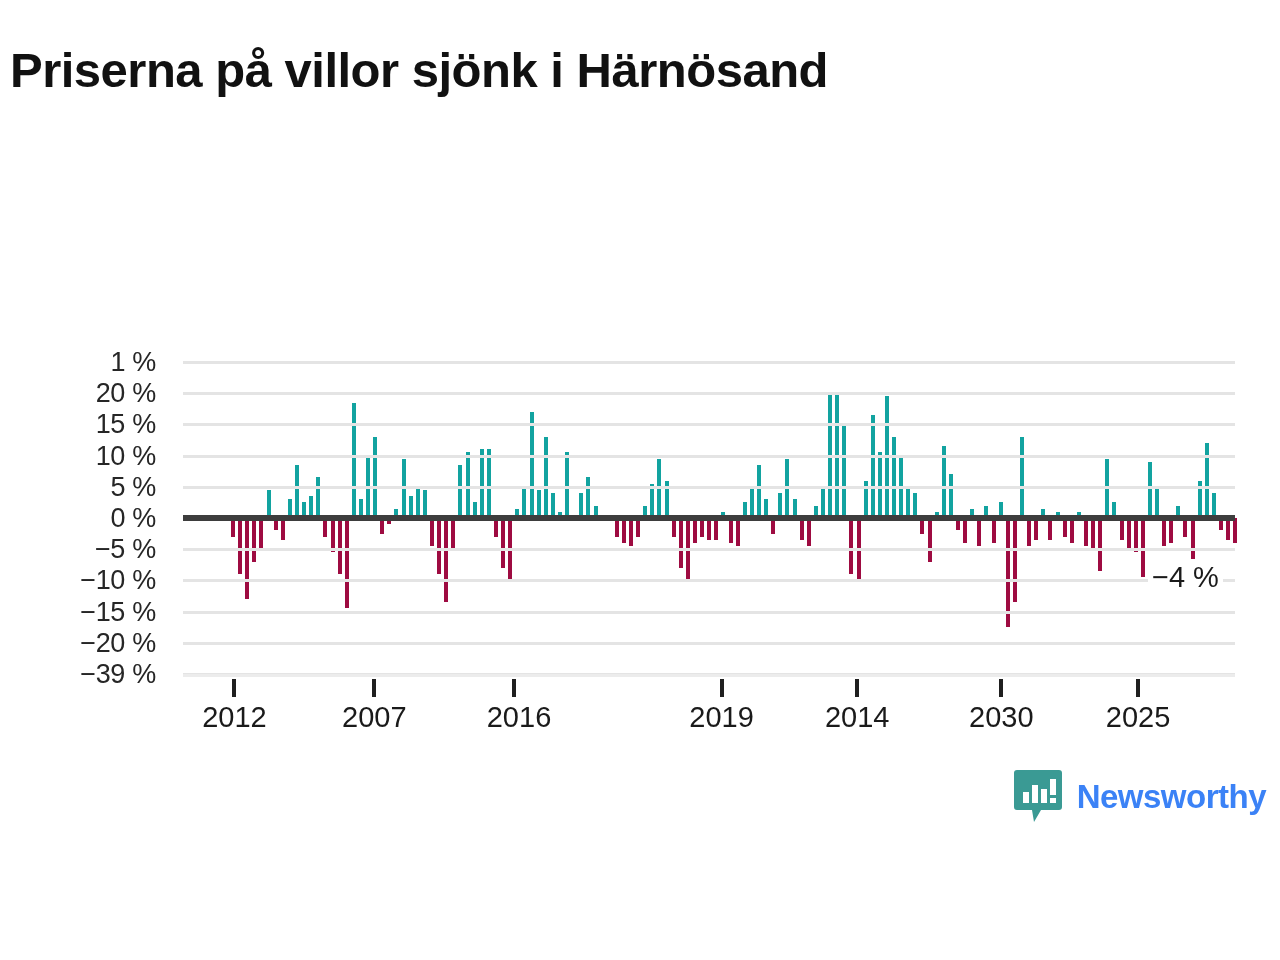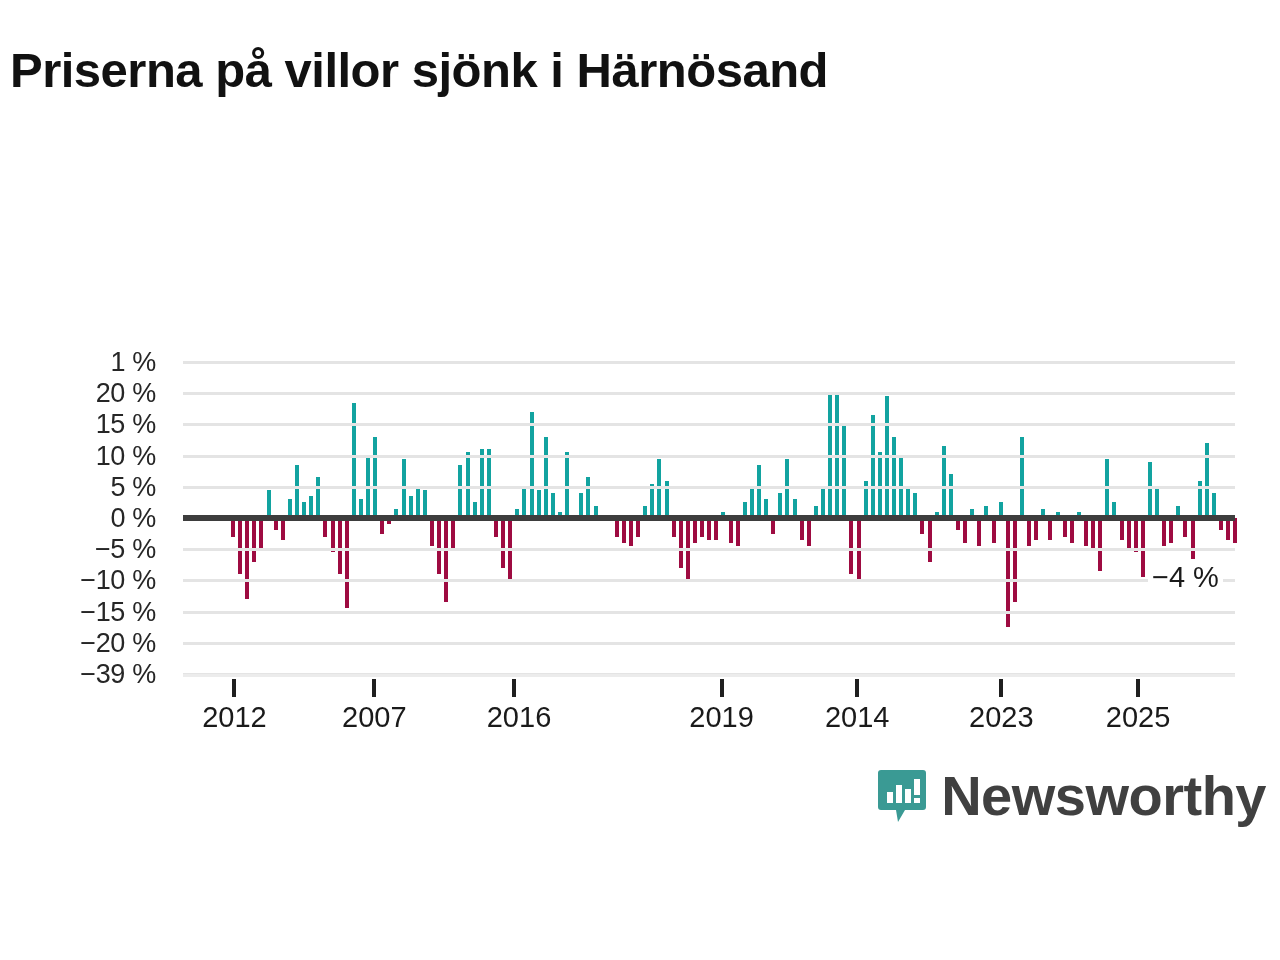--- a/index.html
+++ b/index.html
@@ -90,21 +90,21 @@
 
   
   .logo{
     position:absolute;right:14px;bottom:32px;
     display:flex;align-items:center;gap:14px;
   }
   .logo-mark{
     position:relative;width:50px;height:56px;
   }
   .logo-text{
-    font-size:56px;font-weight:bold;color:#404040;
+    font-size:33px;font-weight:bold;color:#3b82f6;
     letter-spacing:-0.5px;line-height:1;
   }
 </style>
 </head>
 <body>
 
 <div class="page">
 
   <div class="title">Priserna på villor sjönk i Härnösand</div>
 
@@ -288,21 +288,21 @@
         <div class="xtlabel" style="left: 51.444px;">2012</div>
         <div class="xtick" style="left: 189.36px;"></div>
         <div class="xtlabel" style="left: 191.36px;">2007</div>
         <div class="xtick" style="left: 329.276px;"></div>
         <div class="xtlabel" style="left: 336px;">2016</div>
         <div class="xtick" style="left: 536.52px;"></div>
         <div class="xtlabel" style="left: 538.52px;">2019</div>
         <div class="xtick" style="left: 672.228px;"></div>
         <div class="xtlabel" style="left: 674.228px;">2014</div>
         <div class="xtick" style="left: 816.352px;"></div>
-        <div class="xtlabel" style="left: 818.352px;">2023</div>
+        <div class="xtlabel" style="left: 818.352px;">2030</div>
         <div class="xtick" style="left: 953.112px;"></div>
         <div class="xtlabel" style="left: 955.112px;">2025</div>
       </div>
 
     <div class="annotation" style="left:1148px;top:208px;">−4 %</div>
   </div>
 
   <div class="logo">
     <div class="logo-mark">
       <svg width="50" height="56" viewBox="0 0 50 56" xmlns="http://www.w3.org/2000/svg">

